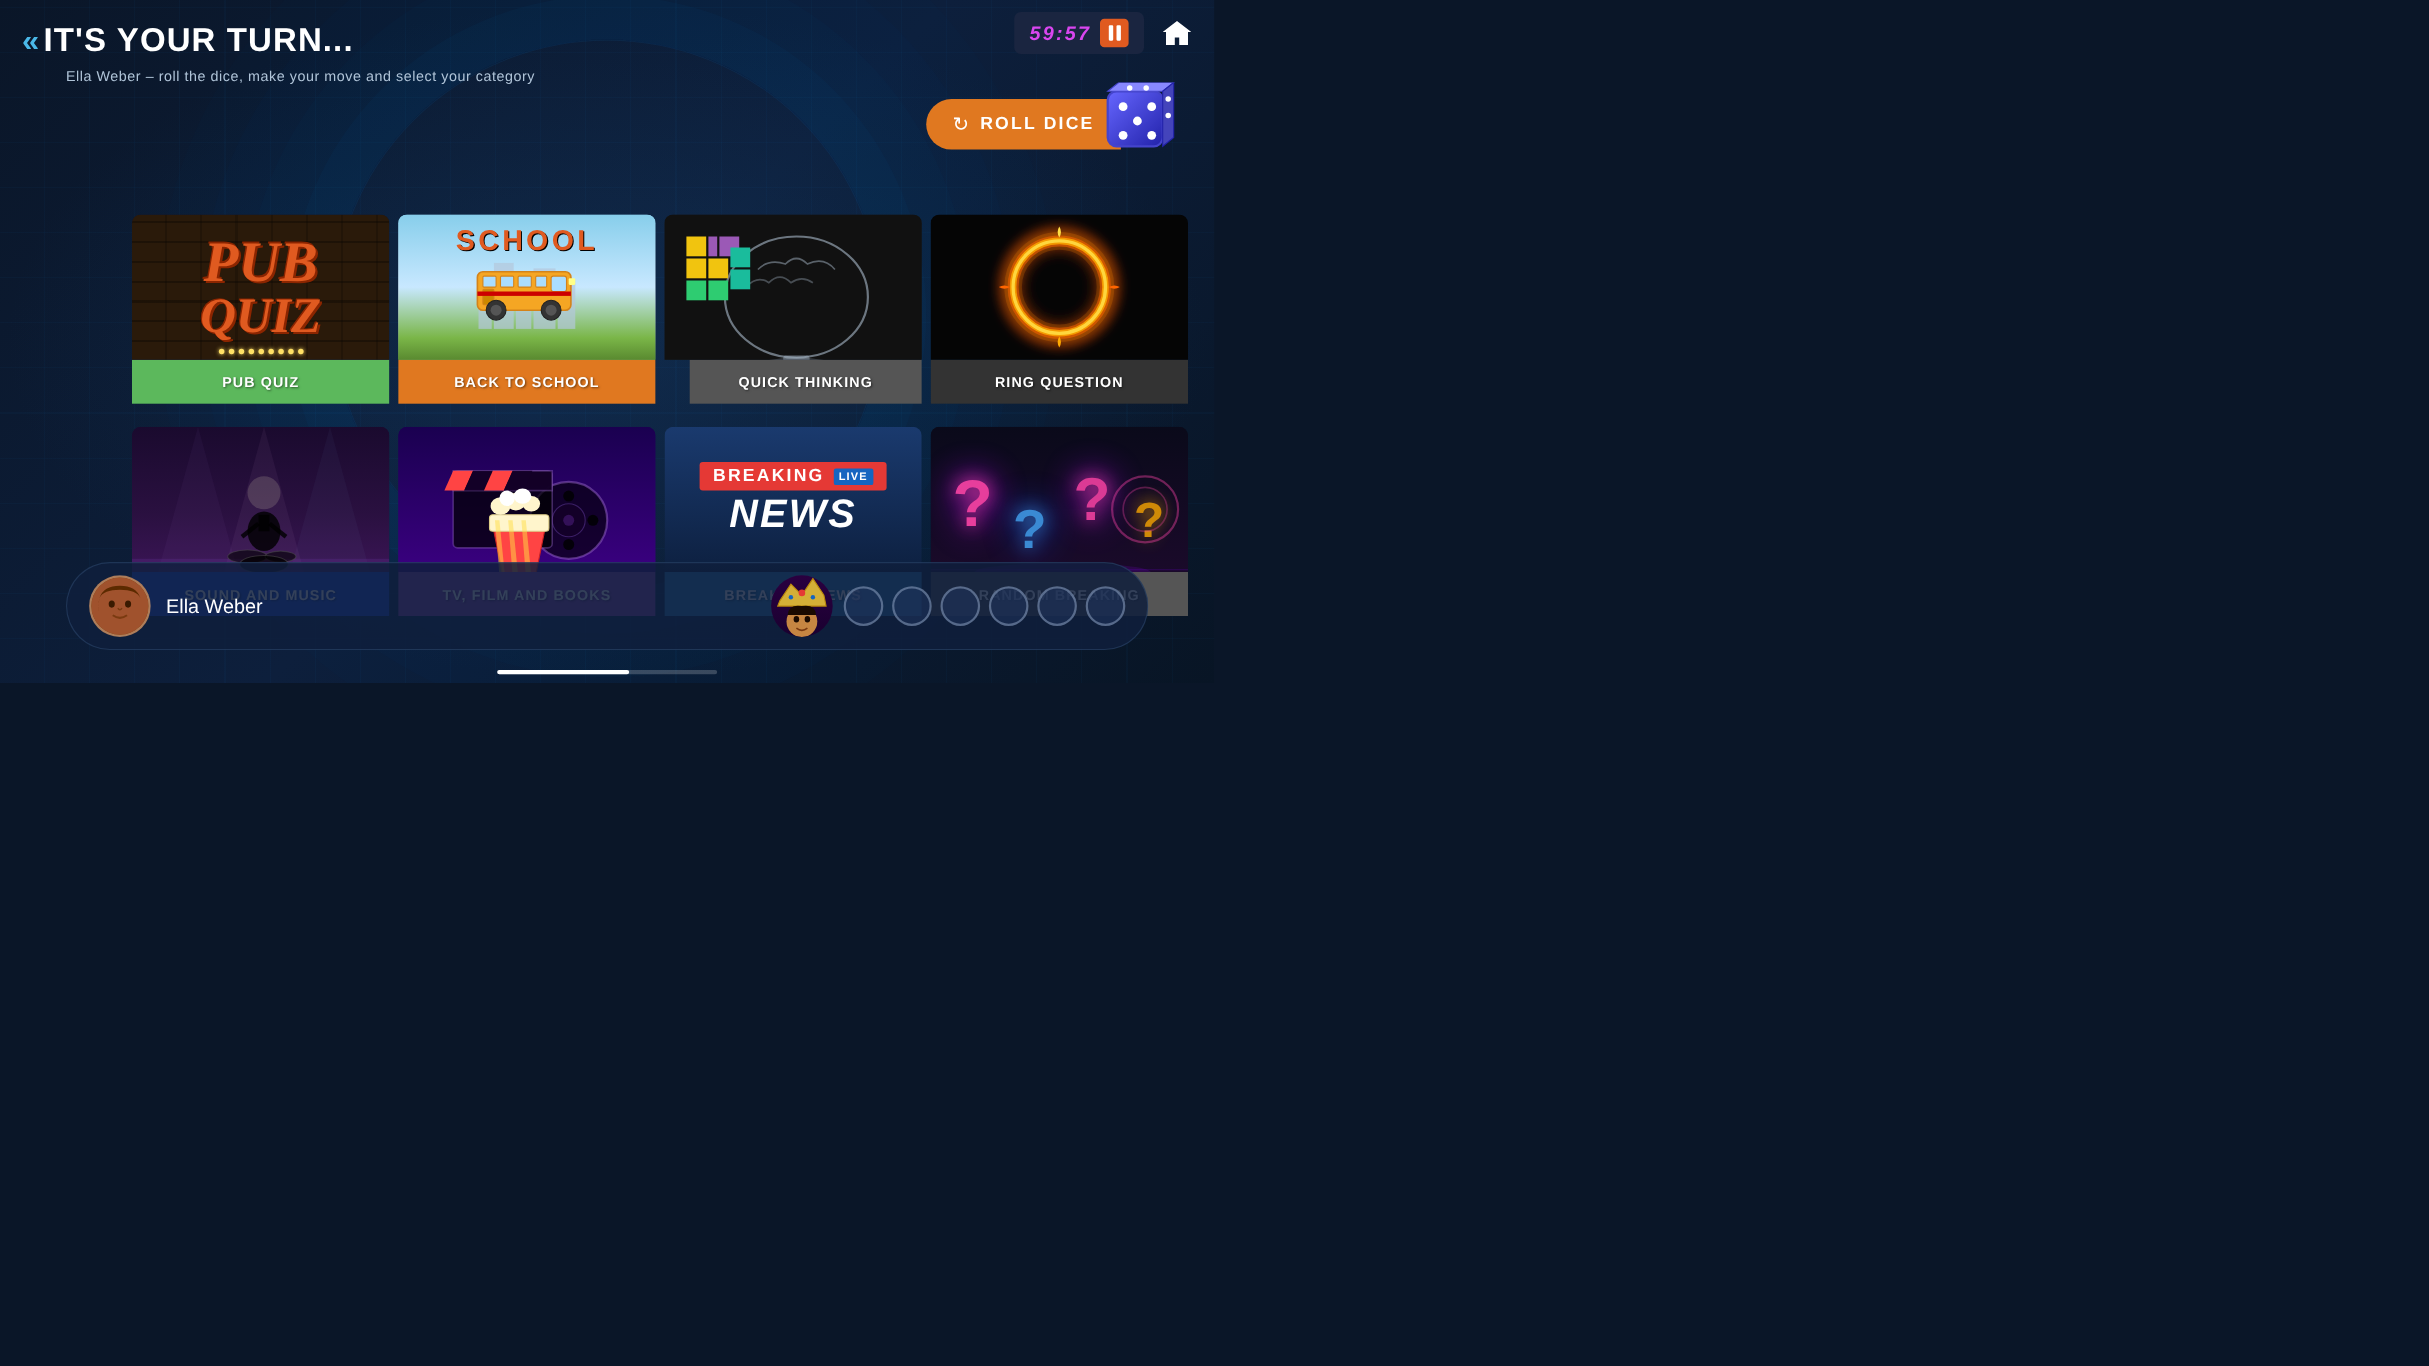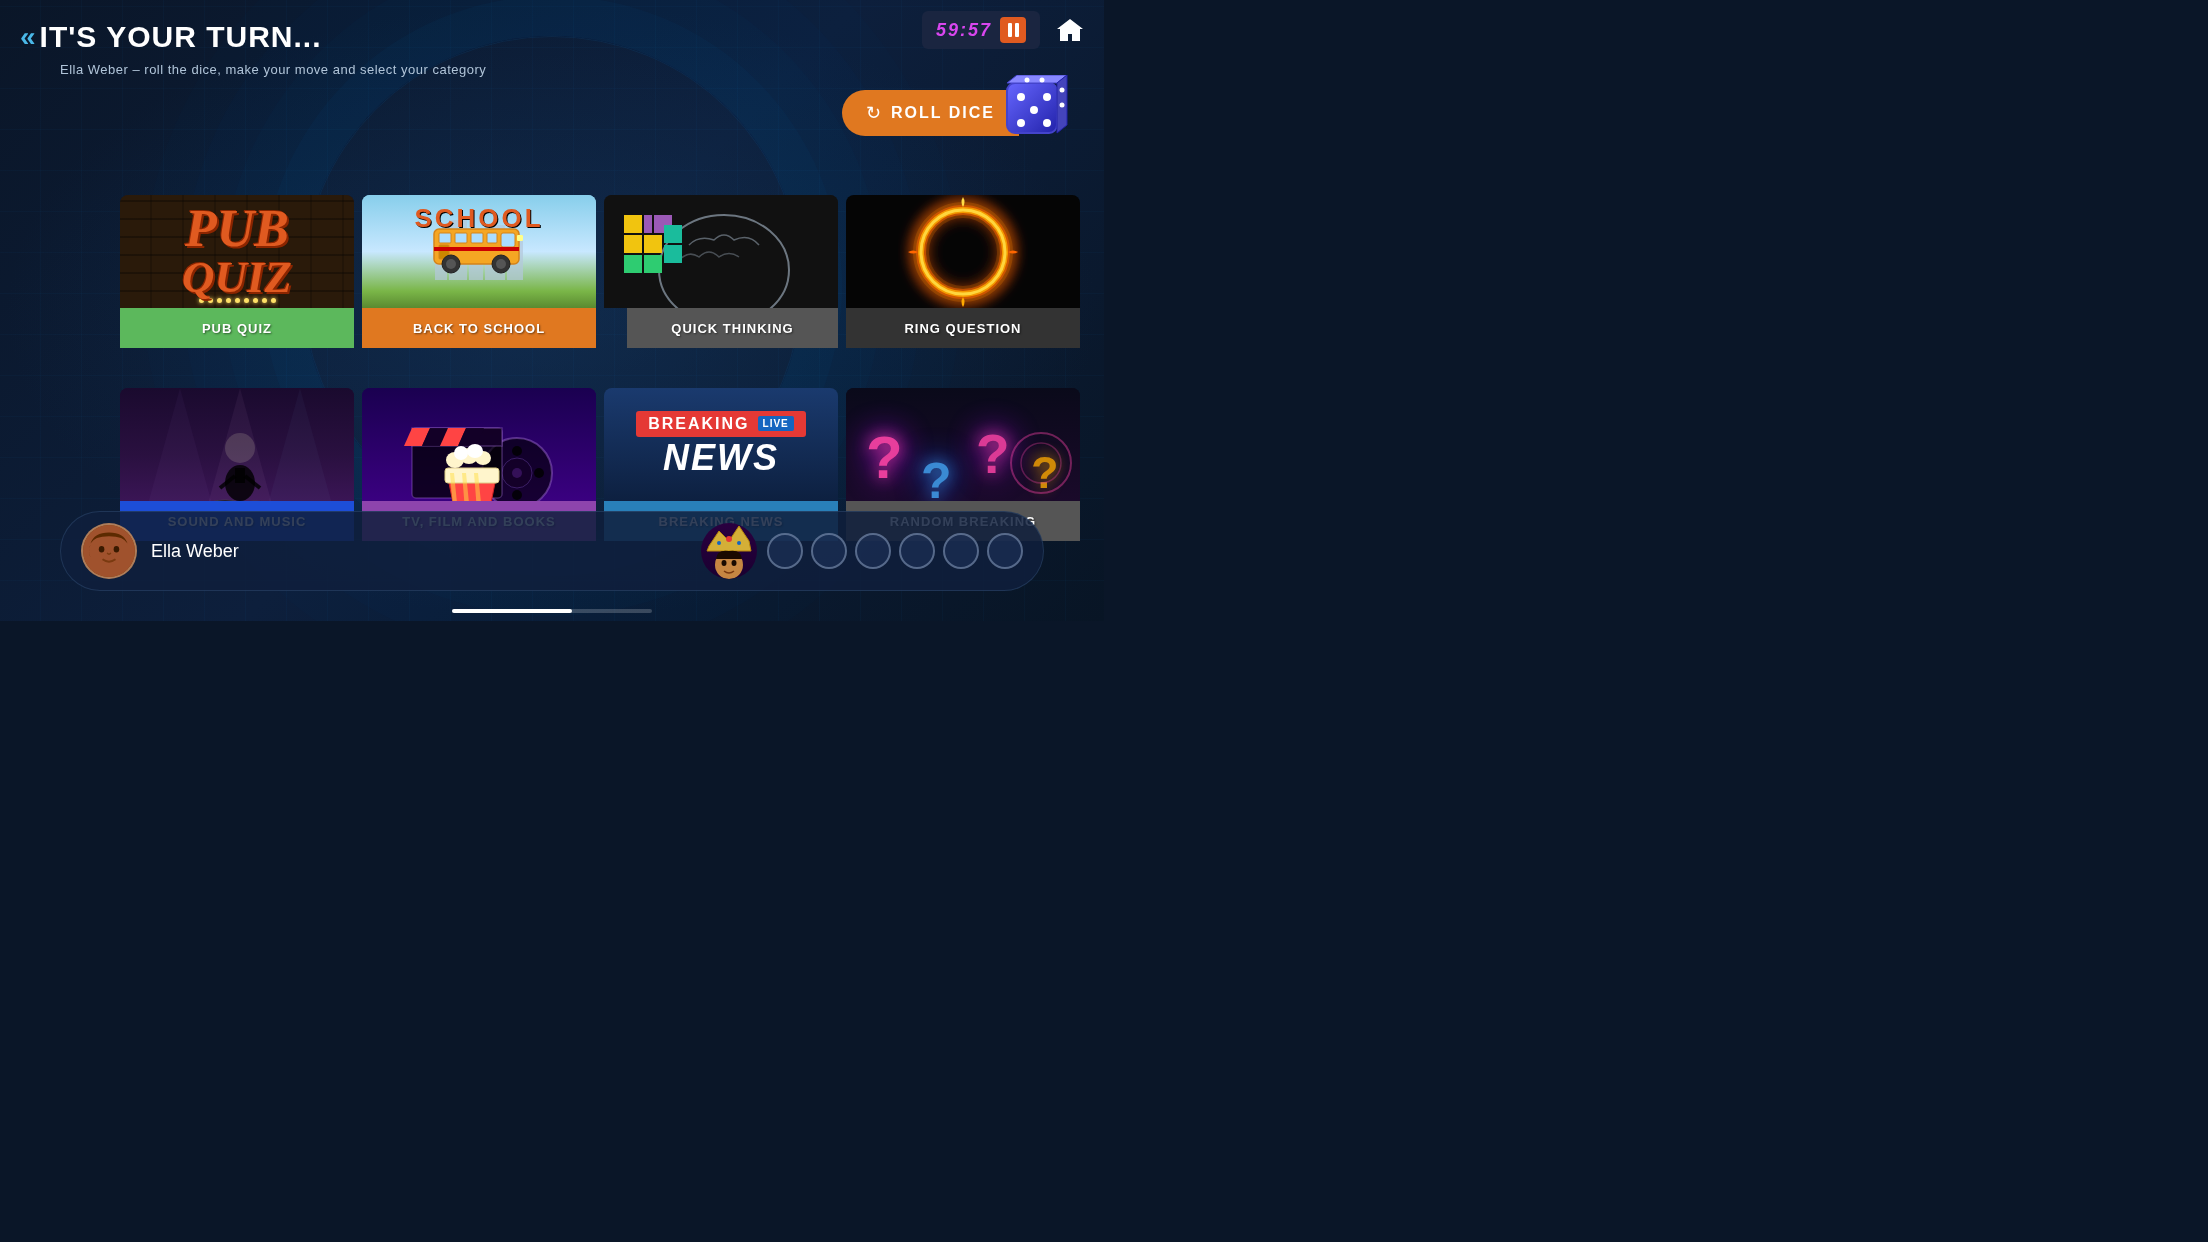--- a/index.html
+++ b/index.html
@@ -204,21 +204,21 @@
     .category-card {
       border-radius: 8px;
       overflow: hidden;
       cursor: pointer;
       position: relative;
       height: 185px;
     }
 
     .category-card .card-img {
       width: 100%;
-      height: 113px;
+      height: 132px;
       display: flex;
       align-items: center;
       justify-content: center;
       position: relative;
       overflow: hidden;
     }
 
     .category-card .card-label {
       height: 40px;
       display: flex;

